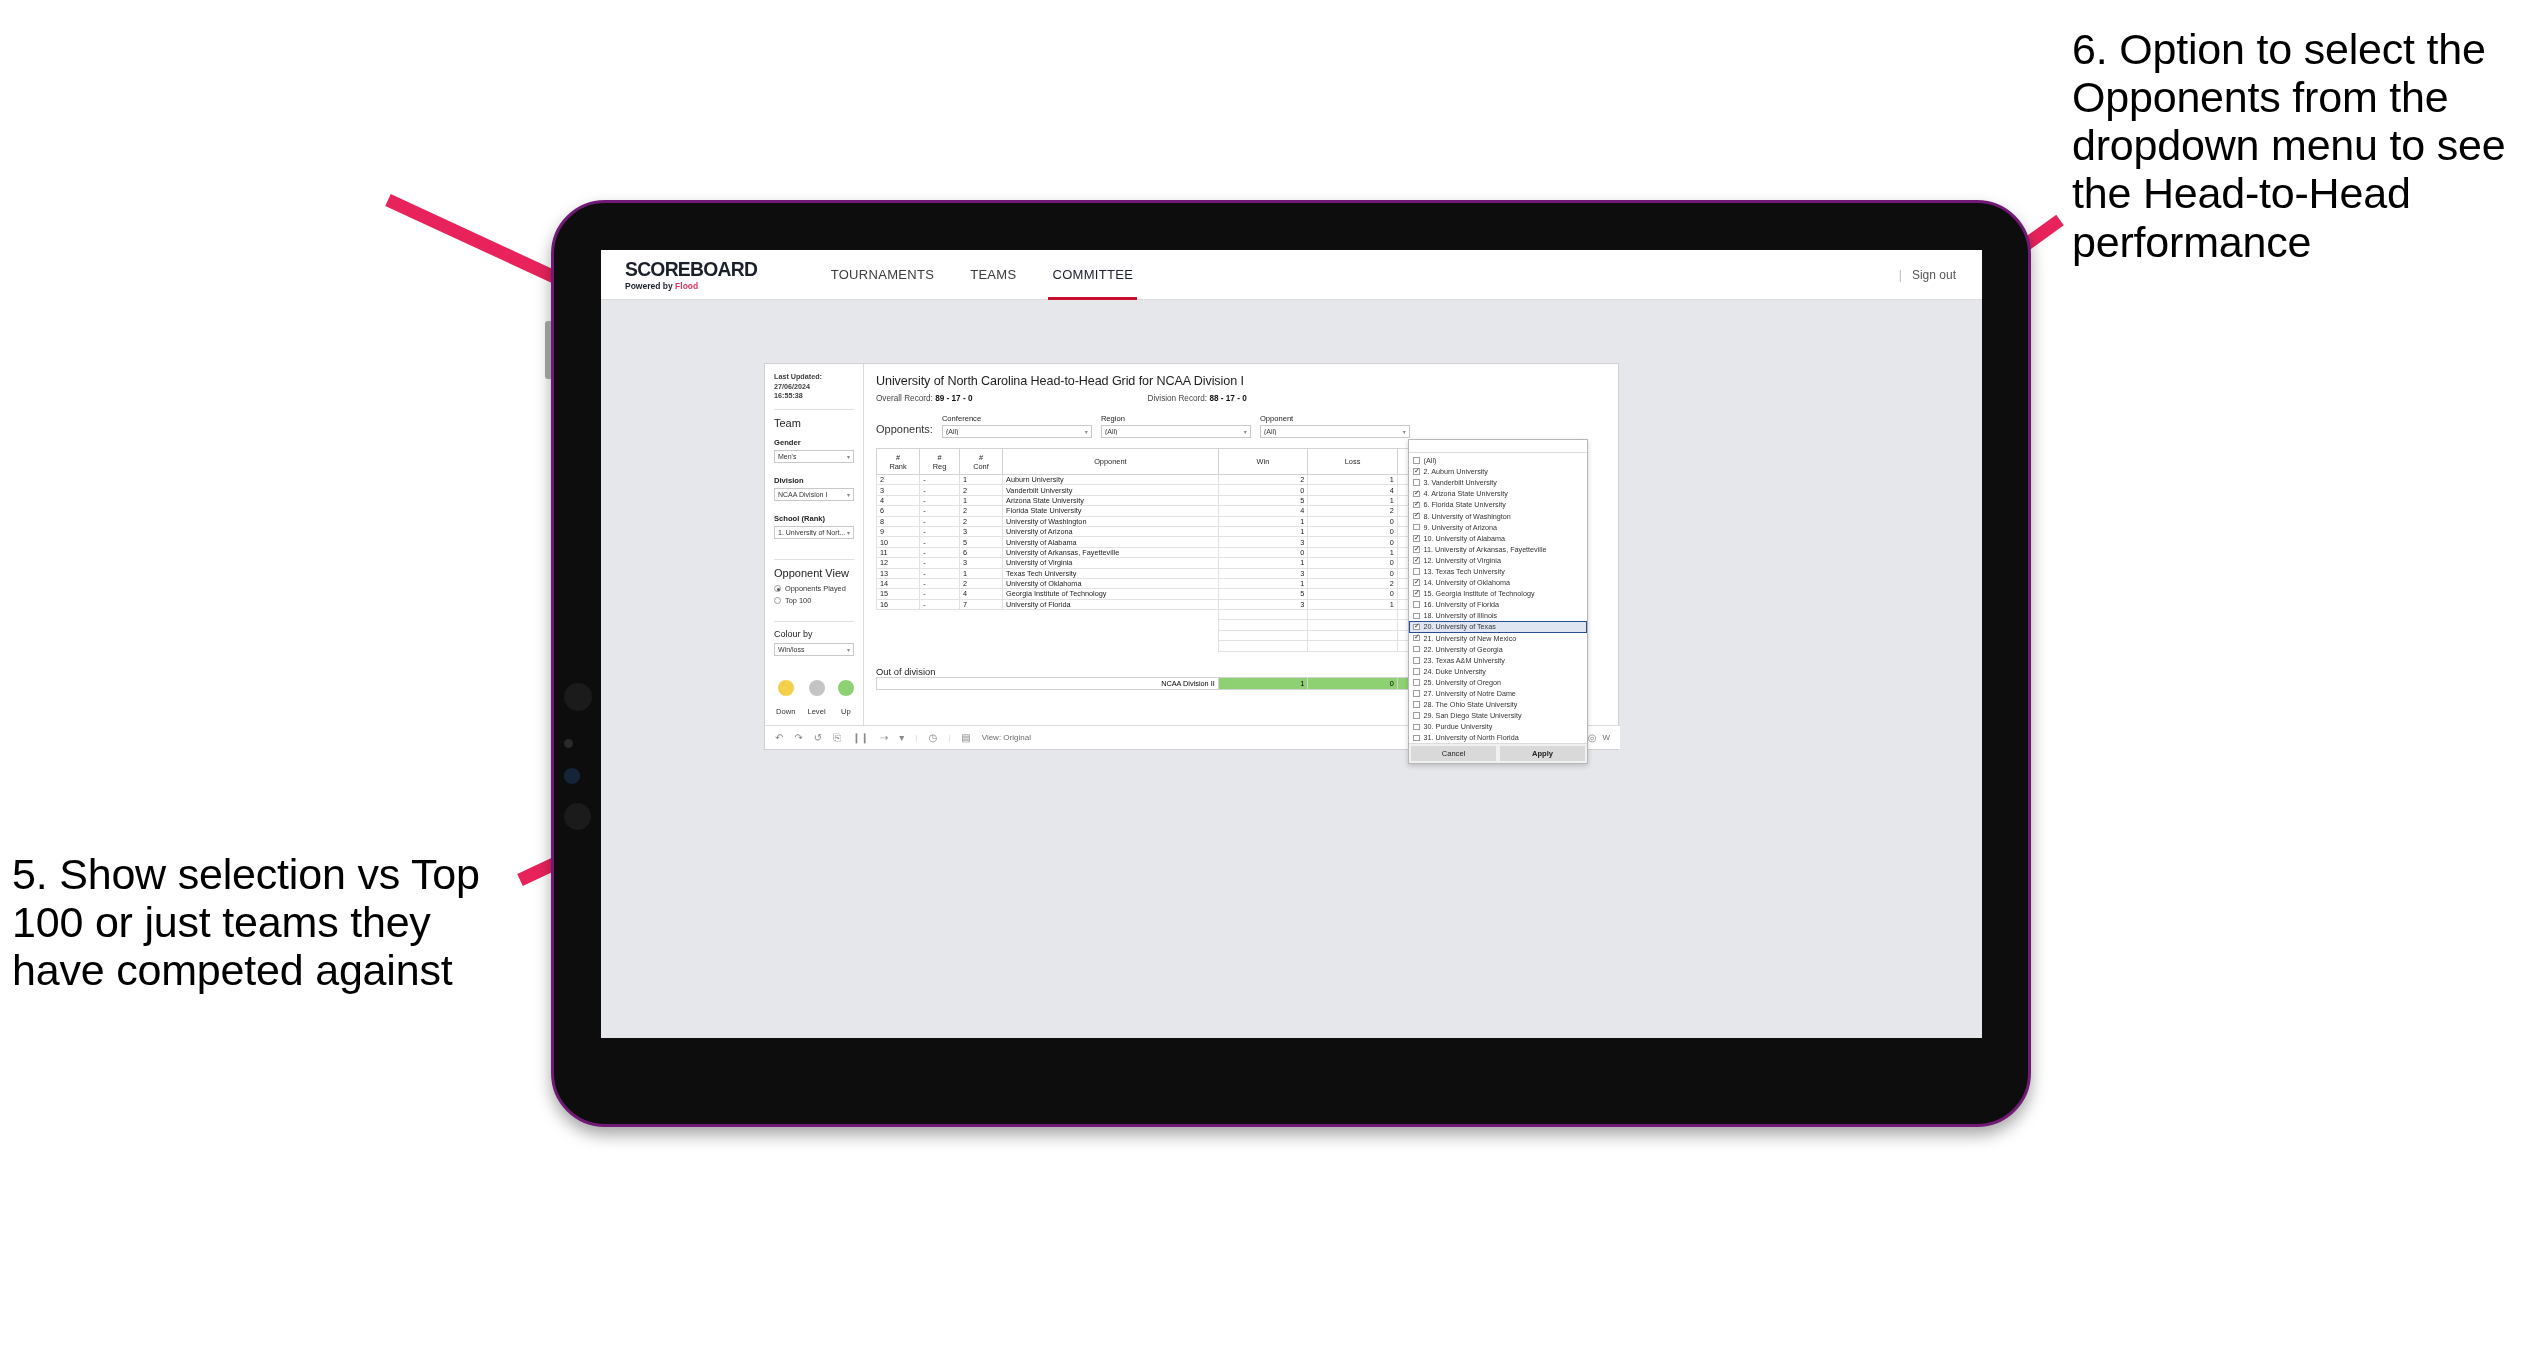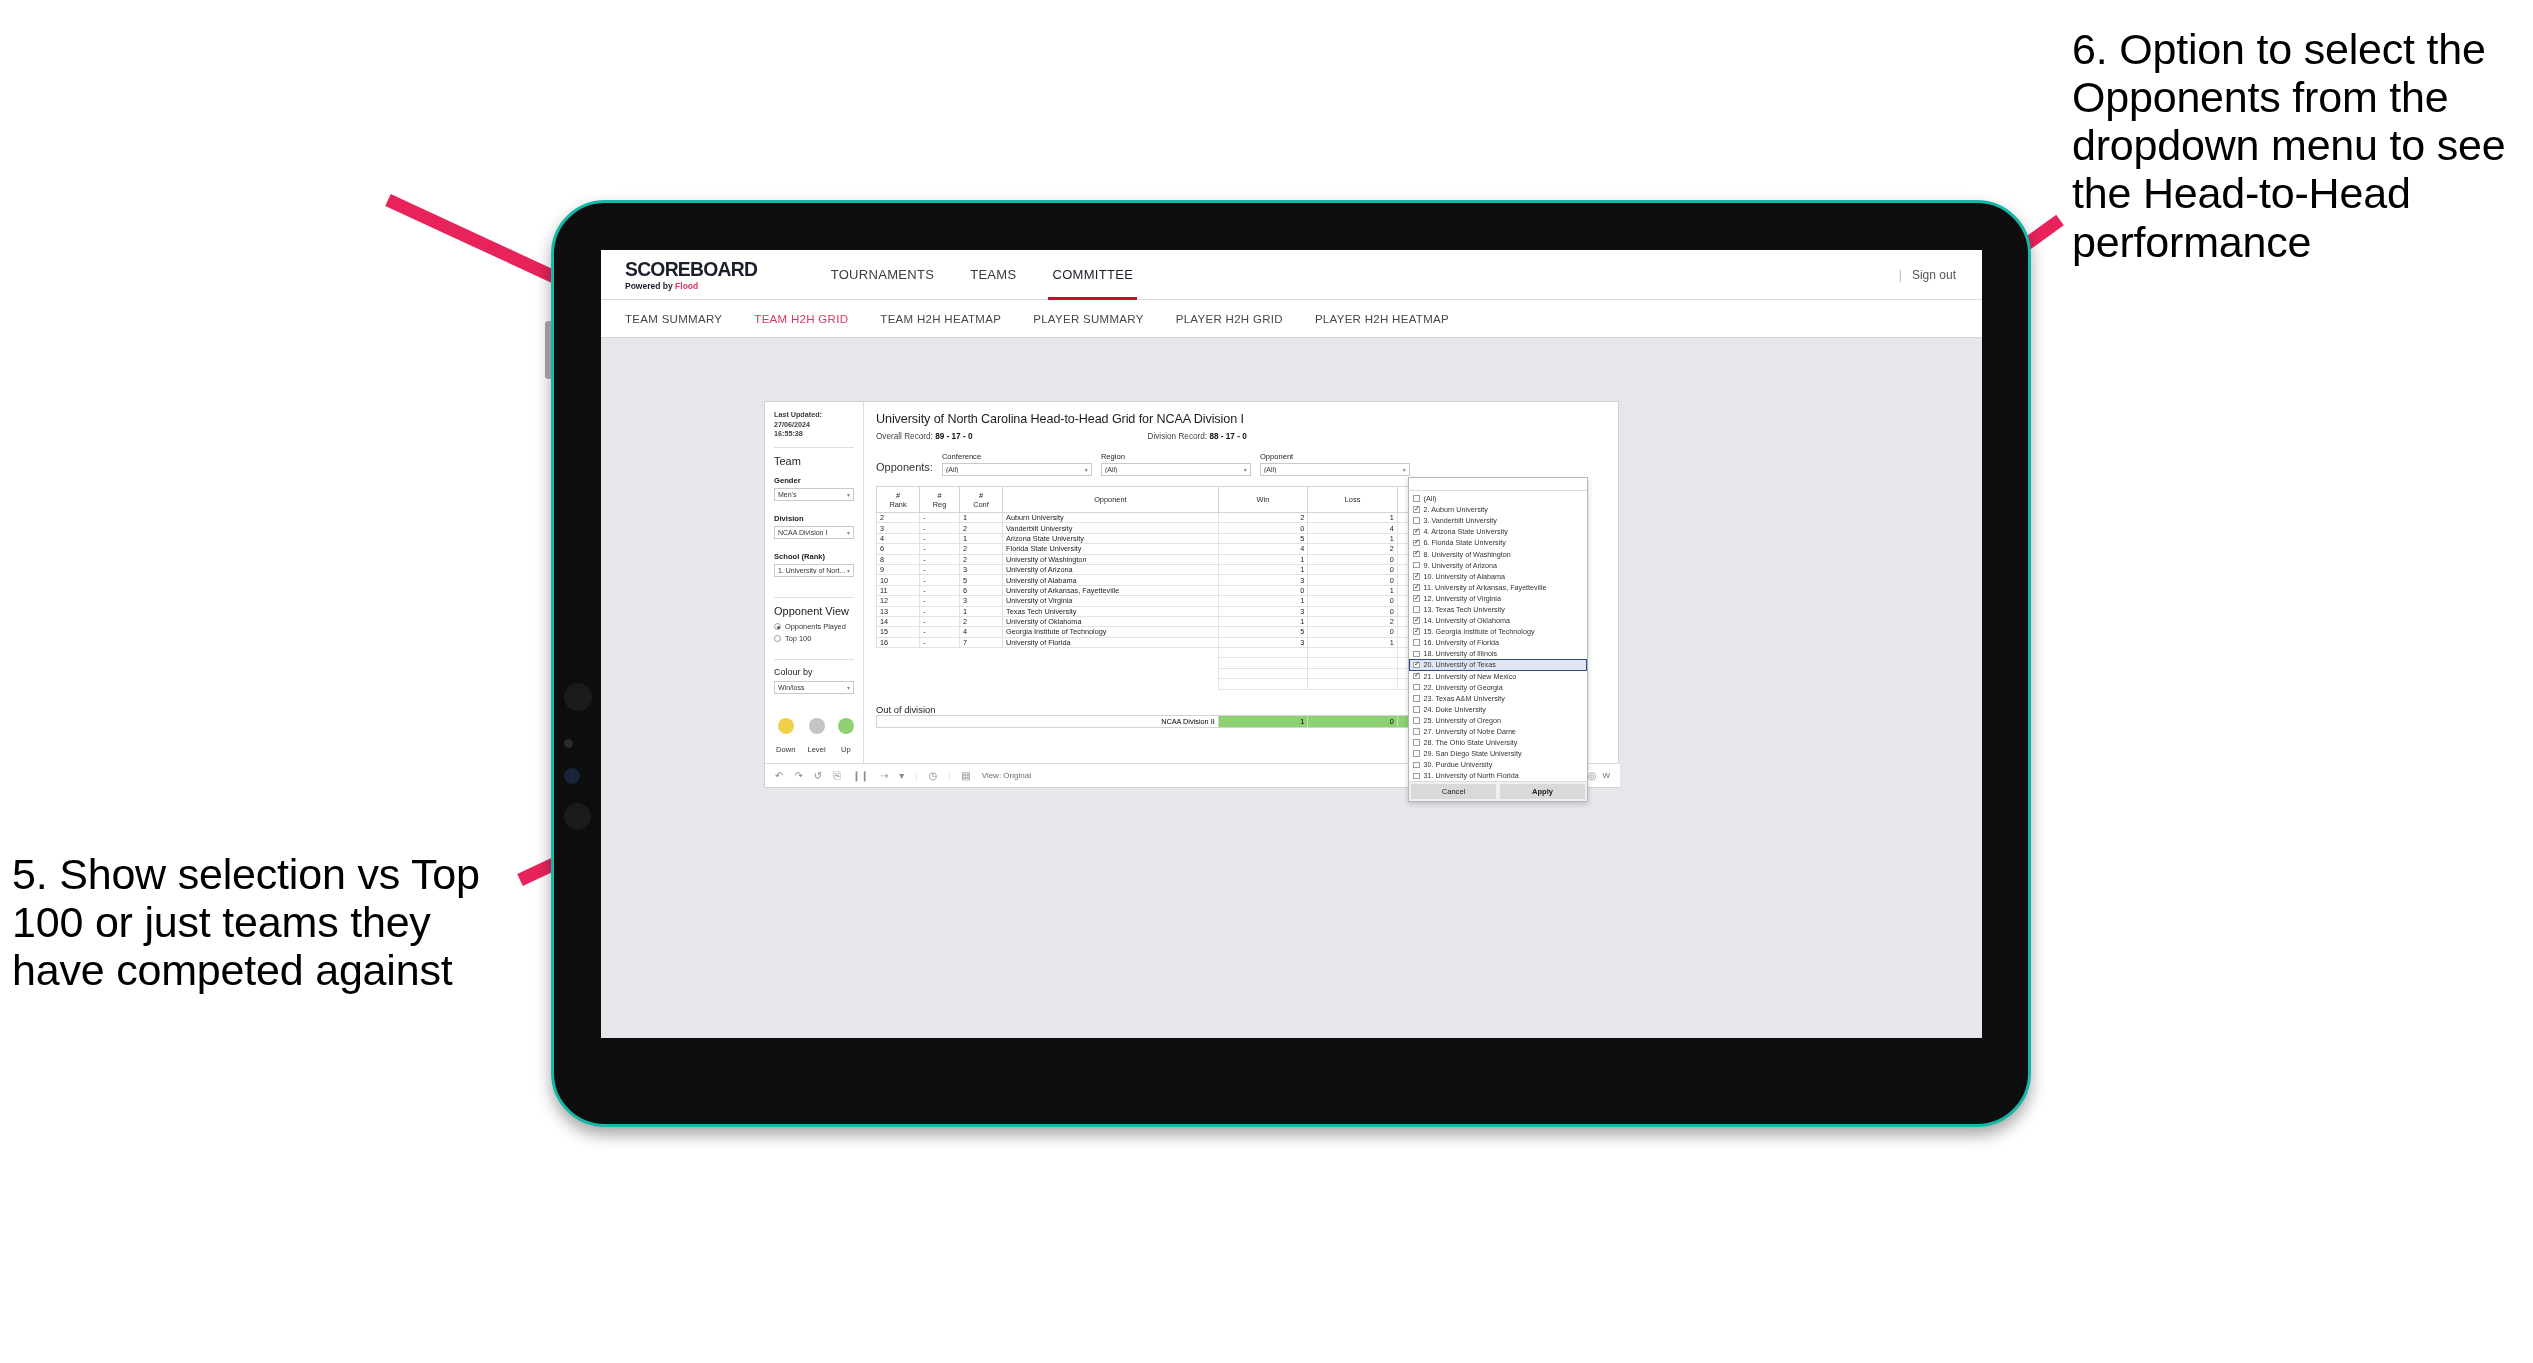--- a/index.html
+++ b/index.html
@@ -27,21 +27,21 @@
 
   .arrow-svg { position: absolute; left:0; top:0; width:2533px; height:1363px; pointer-events:none; }
 
   
   #tablet {
     position: absolute;
     left: 551px; top: 200px;
     width: 1480px; height: 927px;
     background: #0d0d0d;
     border-radius: 54px;
-    border: 3px solid #14b8a6;
+    border: 3px solid #701a75;
     box-shadow: 0 8px 16px rgba(0,0,0,.35);
   }
   #tablet::before{
     content:""; position:absolute; left:-9px; top:118px; width:6px; height:58px;
     background:#9a9a9a; border-radius:3px 0 0 3px;
   }
   .cam { position:absolute; left:10px; background:#1b1b1b; border-radius:50%;}
   .cam1{ top:480px; width:28px; height:28px; }
   .cam2{ top:536px; width:9px;  height:9px; background:#2a2a2a;}
   .cam3{ top:565px; width:16px; height:16px; background:#16243a;}
@@ -238,28 +238,20 @@
           <a href="#">TOURNAMENTS</a>
           <a href="#">TEAMS</a>
           <a href="#" class="active">COMMITTEE</a>
         </nav>
         <div class="topbar-right">
           <span class="divider">|</span>
           <a href="#" style="color:#555;text-decoration:none">Sign out</a>
         </div>
       </div>
 
-      <div class="app-subbar">
-        <a href="#">TEAM SUMMARY</a>
-        <a href="#" class="active">TEAM H2H GRID</a>
-        <a href="#">TEAM H2H HEATMAP</a>
-        <a href="#">PLAYER SUMMARY</a>
-        <a href="#">PLAYER H2H GRID</a>
-        <a href="#">PLAYER H2H HEATMAP</a>
-      </div>
 
       <div class="canvas">
         <div class="wb">
 
           <div class="wb-side">
             <div class="upd">
               <div>Last Updated: 27/06/2024</div>
               <div>16:55:38</div>
             </div>
             <div class="side-rule"></div>

